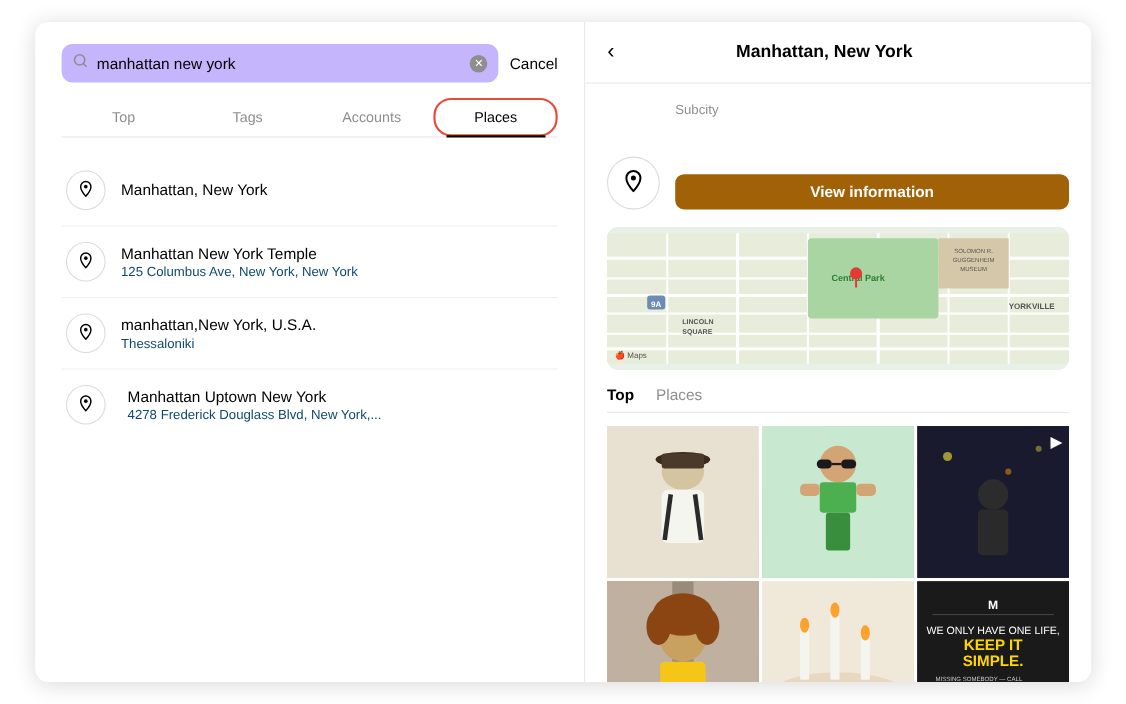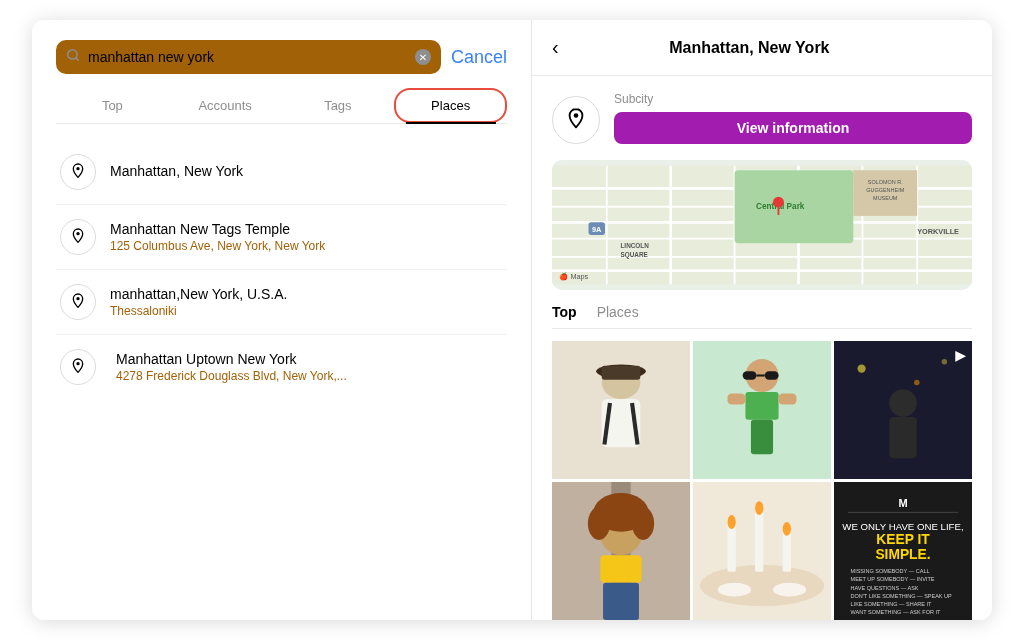--- a/index.html
+++ b/index.html
@@ -33,21 +33,21 @@
     .search-bar {
       display: flex;
       align-items: center;
       gap: 10px;
       margin-bottom: 14px;
     }
     .search-input-wrapper {
       flex: 1;
       display: flex;
       align-items: center;
-      background: #a16207;
+      background: #c4b5fd;
       border-radius: 10px;
       padding: 8px 10px;
       gap: 8px;
     }
     .search-icon-svg {
       color: #8e8e8e;
       flex-shrink: 0;
     }
     .search-input {
       border: none;
@@ -67,22 +67,22 @@
       align-items: center;
       justify-content: center;
       cursor: pointer;
       color: #fff;
       font-size: 10px;
       flex-shrink: 0;
     }
     .cancel-btn {
       background: none;
       border: none;
-      font-size: 18px;
-      color: #3b82f6;
+      font-size: 14px;
+      color: #000000;
       cursor: pointer;
       white-space: nowrap;
     }
     .tabs {
       display: flex;
       gap: 0;
       margin-bottom: 16px;
       border-bottom: 1px solid #e8e8e8;
     }
     .tab {
@@ -139,21 +139,21 @@
     }
     .result-text { flex: 1; }
     .result-title {
       font-size: 14px;
       font-weight: 500;
       color: #000;
       margin-bottom: 2px;
     }
     .result-subtitle {
       font-size: 12px;
-      color: #a16207;
+      color: #0c4a6e;
     }
     
     .right-panel {
       flex: 1;
       display: flex;
       flex-direction: column;
       overflow: hidden;
     }
     .right-header {
       display: flex;
@@ -197,29 +197,30 @@
       justify-content: center;
       flex-shrink: 0;
     }
     .subcity-info { flex: 1; }
     .subcity-label {
       font-size: 12px;
       color: #8e8e8e;
       margin-bottom: 6px;
     }
     .view-info-btn {
-      background: #a21caf;
+      background: #a16207;
       color: #fff;
       border: none;
       border-radius: 8px;
       padding: 8px 20px;
       font-size: 14px;
       font-weight: 600;
       cursor: pointer;
       width: 100%;
+      margin-top: 46px;
     }
     .map-container {
       width: 100%;
       height: 130px;
       border-radius: 10px;
       overflow: hidden;
       margin-bottom: 14px;
       background: #e8f0e8;
       position: relative;
     }
@@ -285,22 +286,22 @@
           </svg>
         </span>
         <input class="search-input" type="text" value="manhattan new york" style="">
         <button class="clear-btn">✕</button>
       </div>
       <button class="cancel-btn">Cancel</button>
     </div>
 
     <div class="tabs">
       <div class="tab">Top</div>
+      <div class="tab">Tags</div>
       <div class="tab">Accounts</div>
-      <div class="tab">Tags</div>
       <div class="tab active places-tab">Places</div>
     </div>
 
     <div class="results-list">
 
       <div class="result-item">
         <div class="location-icon">
           <svg width="16" height="20" viewBox="0 0 24 28" fill="none" stroke="#000" stroke-width="2" stroke-linecap="round" stroke-linejoin="round">
             <path d="M12 2C8.13 2 5 5.13 5 9c0 5.25 7 13 7 13s7-7.75 7-13c0-3.87-3.13-7-7-7z"></path>
             <circle cx="12" cy="9" r="2.5" fill="#000" stroke="none"></circle>
@@ -312,21 +313,21 @@
       </div>
 
       <div class="result-item">
         <div class="location-icon">
           <svg width="16" height="20" viewBox="0 0 24 28" fill="none" stroke="#000" stroke-width="2" stroke-linecap="round" stroke-linejoin="round">
             <path d="M12 2C8.13 2 5 5.13 5 9c0 5.25 7 13 7 13s7-7.75 7-13c0-3.87-3.13-7-7-7z"></path>
             <circle cx="12" cy="9" r="2.5" fill="#000" stroke="none"></circle>
           </svg>
         </div>
         <div class="result-text">
-          <div class="result-title">Manhattan New Tags Temple</div>
+          <div class="result-title">Manhattan New York Temple</div>
           <div class="result-subtitle">125 Columbus Ave, New York, New York</div>
         </div>
       </div>
 
       <div class="result-item">
         <div class="location-icon">
           <svg width="16" height="20" viewBox="0 0 24 28" fill="none" stroke="#000" stroke-width="2" stroke-linecap="round" stroke-linejoin="round">
             <path d="M12 2C8.13 2 5 5.13 5 9c0 5.25 7 13 7 13s7-7.75 7-13c0-3.87-3.13-7-7-7z"></path>
             <circle cx="12" cy="9" r="2.5" fill="#000" stroke="none"></circle>
           </svg>

